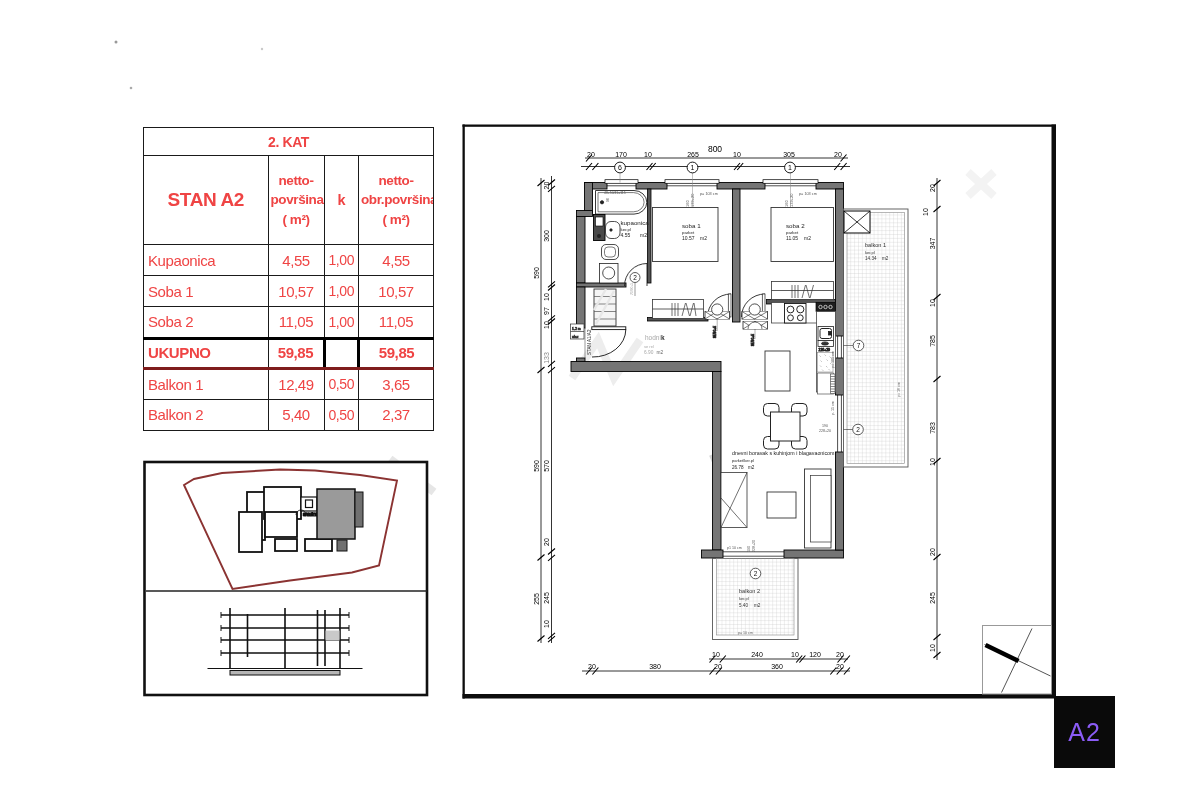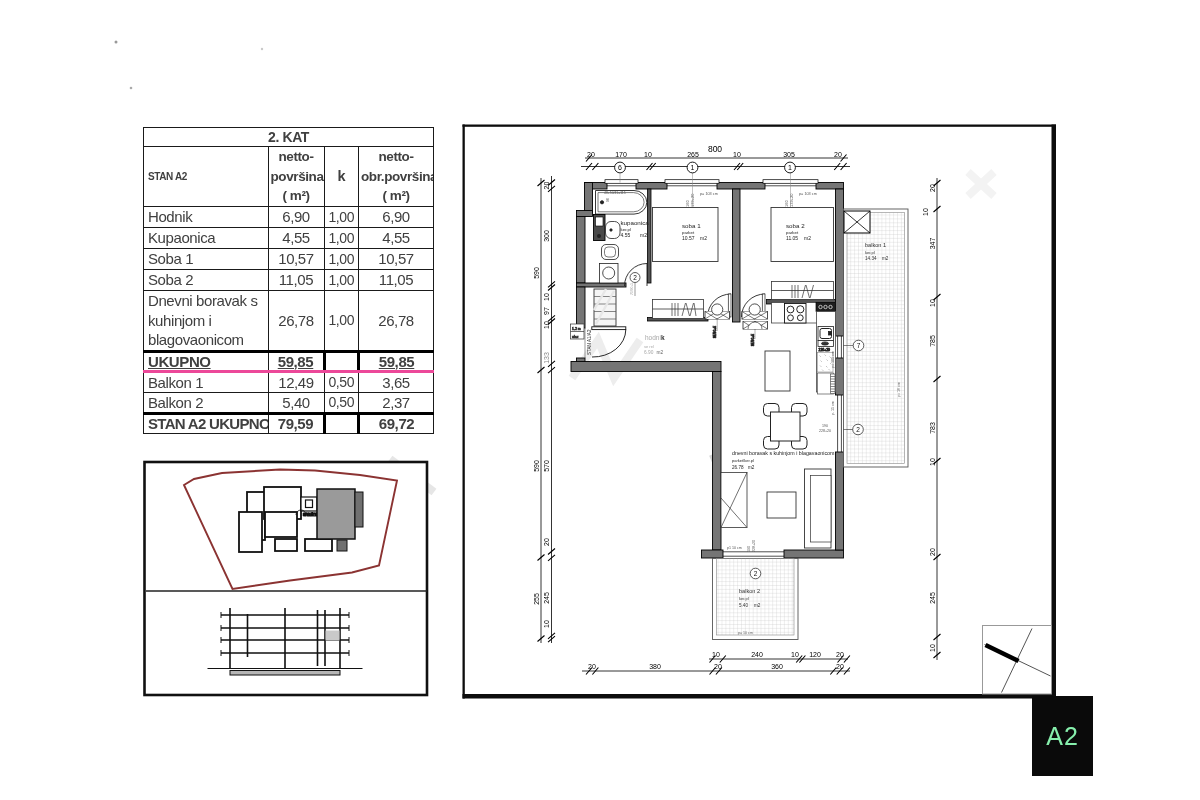--- a/index.html
+++ b/index.html
@@ -1,101 +1,83 @@
 <!DOCTYPE html>
 <html><head>
 <meta charset="utf-8">
 <style>
   html,body{margin:0;padding:0;background:#fff;width:1200px;height:800px;overflow:hidden;}
   *{box-sizing:border-box;}
   body{font-family:"Liberation Sans",sans-serif;}
   .abs{position:absolute;}
   #tbl{position:absolute;left:143px;top:127px;width:290px;height:304px;border-collapse:collapse;table-layout:fixed;letter-spacing:-0.4px;}
-  #tbl td{border:1.6px solid #1a1a1a;padding:0 4px;font-size:15px;color:#404040;line-height:1.15;overflow:hidden;white-space:nowrap;margin-left:43px;}
+  #tbl td{border:1.6px solid #1a1a1a;padding:0 4px;font-size:15px;color:#ef4444;line-height:1.15;overflow:hidden;white-space:nowrap;margin-left:43px;}
   #tbl td.num{text-align:center;padding:0 2px;}
   #tbl td.b{font-weight:bold;}
   #tbl .thk{border-top:3px solid #000;}
-  #tbl .thkb{border-bottom:3px solid #ec4899;text-decoration:underline;}
+  #tbl .thkb{border-bottom:3px solid #7f1d1d;}
   .boxL{border-left:3px solid #000 !important;}
   .boxR{border-right:3px solid #000 !important;}
 </style>
 </head>
 <body>
 
 <table id="tbl" cellspacing="0">
   <colgroup>
       <col style="width:124.5px">
       <col style="width:56px">
       <col style="width:34.5px">
       <col style="width:75px">
     </colgroup>
   <tbody>
       <tr style="height:19px">
         <td colspan="4" class="b" style="text-align:center;font-size:14px;">2. KAT</td>
       </tr>
   <tr style="height:60px">
-    <td class="b" style="font-size:10px;">STAN A2</td>
+    <td class="b" style="font-size:19px;text-align:center;">STAN A2</td>
     <td class="num b" style="font-size:13.5px;white-space:normal;line-height:1.45;">netto-površina ( m²)</td>
     <td class="num b" style="font-size:14.5px;">k</td>
     <td class="num b" style="font-size:13.5px;white-space:normal;line-height:1.45;">netto- obr.površina ( m²)</td>
   </tr>
-  <tr style="height:21px" class="r1">
-        <td>Hodnik</td>
-        <td class="num">6,90</td>
-        <td class="num" style="font-size:14px;">1,00</td>
-        <td class="num">6,90</td>
-      </tr>
   <tr style="height:21px">
         <td>Kupaonica</td>
         <td class="num">4,55</td>
         <td class="num" style="font-size:14px;">1,00</td>
         <td class="num">4,55</td>
       </tr>
   <tr style="height:21px">
         <td>Soba 1</td>
         <td class="num">10,57</td>
         <td class="num" style="font-size:14px;">1,00</td>
         <td class="num">10,57</td>
       </tr>
   <tr style="height:21px">
         <td>Soba 2</td>
         <td class="num">11,05</td>
         <td class="num" style="font-size:14px;">1,00</td>
         <td class="num">11,05</td>
-      </tr>
-  <tr style="height:58px">
-        <td style="white-space:normal;line-height:1.3;">Dnevni boravak s kuhinjom i blagovaonicom</td>
-        <td class="num">26,78</td>
-        <td class="num" style="font-size:14px;">1,00</td>
-        <td class="num">26,78</td>
       </tr>
   <tr style="height:20px">
         <td class="b thk thkb">UKUPNO</td>
         <td class="num b thk thkb boxR">59,85</td>
         <td class="thk thkb"></td>
         <td class="num b thk thkb boxL">59,85</td>
       </tr>
   <tr style="height:21px">
         <td>Balkon 1</td>
         <td class="num">12,49</td>
         <td class="num" style="font-size:14px;">0,50</td>
         <td class="num">3,65</td>
       </tr>
   <tr style="height:21px">
         <td>Balkon 2</td>
         <td class="num">5,40</td>
         <td class="num" style="font-size:14px;">0,50</td>
         <td class="num">2,37</td>
       </tr>
-  <tr style="height:20px">
-        <td class="b thk" style="font-size:15px;letter-spacing:-0.7px;">STAN A2 UKUPNO</td>
-        <td class="num b thk boxR">79,59</td>
-        <td class="thk"></td>
-        <td class="num b thk boxL">69,72</td>
-      </tr>
 </tbody>
   </table>
 
 <svg class="abs" style="left:0;top:0;" width="1200" height="800" viewBox="0 0 1200 800">
 <defs>
   <pattern id="tile" width="3.9" height="3.9" patternUnits="userSpaceOnUse">
     <path d="M0 0H3.9M0 0V3.9" stroke="#bbbbbb" stroke-width="0.5" fill="none"></path>
   </pattern>
 </defs>
 
@@ -631,13 +613,13 @@
     </g>
 
 <g>
   <rect x="982.5" y="625.5" width="69" height="68.5" fill="#fff" stroke="#999" stroke-width="1"></rect>
   <line x1="1032" y1="628.5" x2="1001.5" y2="692.5" stroke="#555" stroke-width="1"></line>
   <line x1="984.5" y1="644.5" x2="1050.5" y2="676" stroke="#555" stroke-width="1"></line>
   <line x1="985.5" y1="645" x2="1018.5" y2="661" stroke="#000" stroke-width="4.5"></line>
 </g>
 </svg>
 
-<div class="abs" style="left:1032px;top:696px;width:61px;height:80px;background:#0a0a0a;color:#86efac;font-size:25px;display:flex;align-items:center;justify-content:center;letter-spacing:1px;">A2</div>
+<div class="abs" style="left:1054px;top:696px;width:61px;height:72px;background:#0a0a0a;color:#8b5cf6;font-size:25px;display:flex;align-items:center;justify-content:center;letter-spacing:1px;">A2</div>
 
 </body></html>

